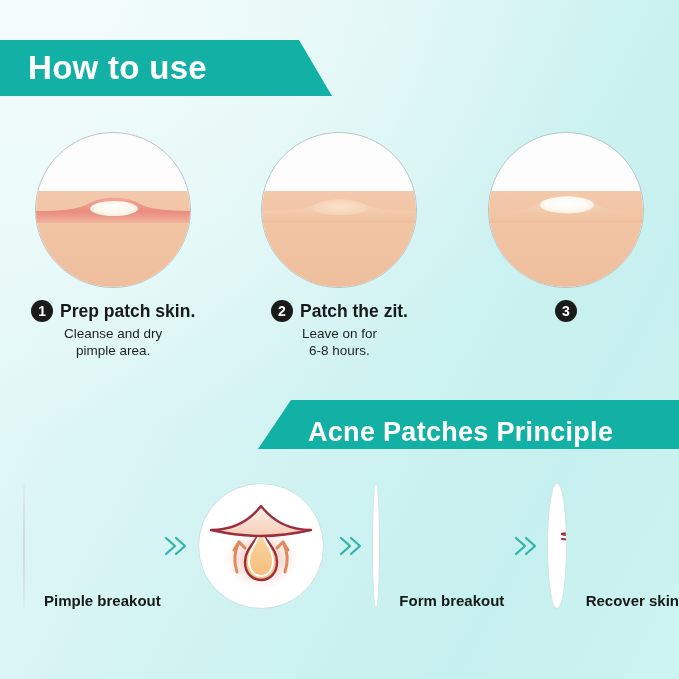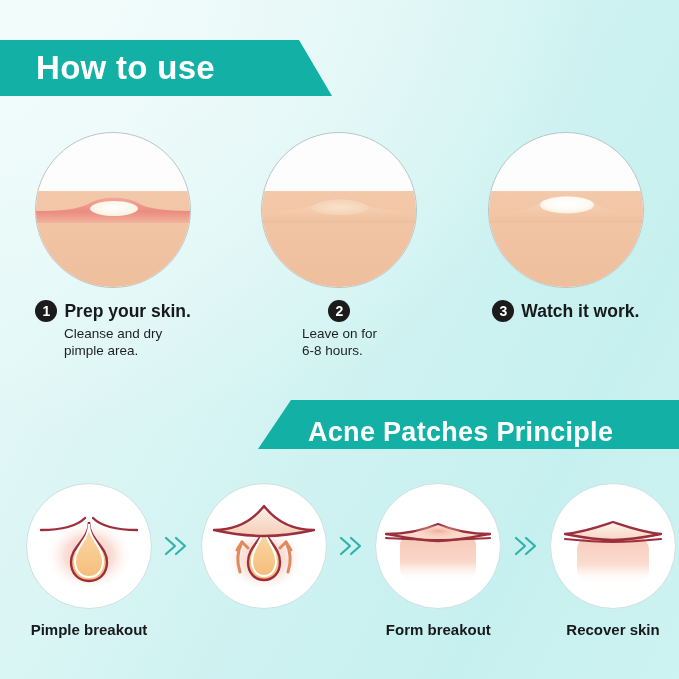--- a/index.html
+++ b/index.html
@@ -36,21 +36,21 @@
     letter-spacing: .3px;
     white-space: nowrap;
   }
   #banner-how {
     left: 0;
     top: 40px;
     width: 332px;
     height: 56px;
     -webkit-clip-path: polygon(0 0, 299px 0, 332px 100%, 0 100%);
     clip-path: polygon(0 0, 299px 0, 332px 100%, 0 100%);
-    padding-left: 36px;
+    padding-left: 28px;
     box-sizing: border-box;
   }
   #banner-how .banner-title { font-size: 33px; }
 
   #banner-principle {
     left: 258px;
     top: 400px;
     width: 421px;
     height: 49px;
     -webkit-clip-path: polygon(33px 0, 100% 0, 100% 100%, 0 100%);
@@ -125,39 +125,41 @@
     font-size: 17.5px;
     font-weight: bold;
     color: #17191a;
     white-space: nowrap;
   }
   .step-sub {
     margin-top: 3px;
     font-size: 13.5px;
     line-height: 1.28;
     color: #1d2021;
+    text-align: center;
     white-space: pre-line;
   }
 
   
   #principles {
     position: absolute;
     left: 0;
     top: 483px;
     width: 679px;
     height: 170px;
     display: flex;
     align-items: flex-start;
   }
   .principle {
     width: 132px;
     display: flex;
-    flex-direction: column;
-    align-items: center;
+    flex-direction: row;
+    align-items: flex-end;
     flex: 0 0 auto;
+    gap: 19px;
   }
   .p-first { margin-left: 23px; }
   .principle-circle {
     width: 126px;
     height: 126px;
     border-radius: 50%;
     background: #ffffff;
     border: 1px solid #cfe0e2;
     position: relative;
     overflow: hidden;
@@ -205,21 +207,21 @@
               <stop offset="70%" stop-color="#fbf6ea"></stop>
               <stop offset="100%" stop-color="#f6eedb"></stop>
             </radialGradient>
           </defs>
           <path d="M0 22 C 26 22, 46 21, 58 14 C 70 7, 94 7, 106 14 C 118 21, 138 22, 164 22 L164 34 L0 34 Z" fill="url(#redGlow1)"></path>
           <ellipse cx="82" cy="19.5" rx="24" ry="7.5" fill="url(#whiteHead1)"></ellipse>
         </svg>
       </div>
       <div class="step-label-row">
         <span class="step-badge">1</span>
-        <span class="step-title">Prep your skin.</span>
+        <span class="step-title">Prep patch skin.</span>
       </div>
       <div class="step-sub">Cleanse and dry
 pimple area.</div>
     </div>
 
     <div class="step">
       <div class="skin-circle">
         <div class="skin-lower"></div>
         <svg class="skin-curve" width="164" height="34" viewBox="0 0 164 34">
           <defs>
@@ -232,20 +234,21 @@
               <stop offset="0%" stop-color="#f9e2cb"></stop>
               <stop offset="100%" stop-color="#f4d0b2"></stop>
             </radialGradient>
           </defs>
           <path d="M0 22 C 26 22, 46 21, 58 15 C 70 9, 94 9, 106 15 C 118 21, 138 22, 164 22 L164 34 L0 34 Z" fill="url(#skinBump2)"></path>
           <ellipse cx="82" cy="19" rx="28" ry="7" fill="url(#patchHi2)"></ellipse>
         </svg>
       </div>
       <div class="step-label-row">
         <span class="step-badge">2</span>
+        <span class="step-title">Patch the zit.</span>
       </div>
       <div class="step-sub">Leave on for
 6-8 hours.</div>
     </div>
 
     <div class="step">
       <div class="skin-circle">
         <div class="skin-lower"></div>
         <svg class="skin-curve" width="164" height="34" viewBox="0 0 164 34">
           <defs>
@@ -259,21 +262,20 @@
               <stop offset="62%" stop-color="#fdfaf2"></stop>
               <stop offset="100%" stop-color="#f6ebdc"></stop>
             </radialGradient>
           </defs>
           <path d="M0 24 C 26 24, 44 22, 56 13 C 68 5, 96 5, 108 13 C 120 22, 138 24, 164 24 L164 34 L0 34 Z" fill="url(#skinBump3)"></path>
           <ellipse cx="82" cy="16" rx="27" ry="8.5" fill="url(#whitePatch3)"></ellipse>
         </svg>
       </div>
       <div class="step-label-row">
         <span class="step-badge">3</span>
-        <span class="step-title">Watch it work.</span>
       </div>
     </div>
 
   </div>
 
   <div class="banner" id="banner-principle">
     <span class="banner-title">Acne Patches Principle</span>
   </div>
 
   <div id="principles">

